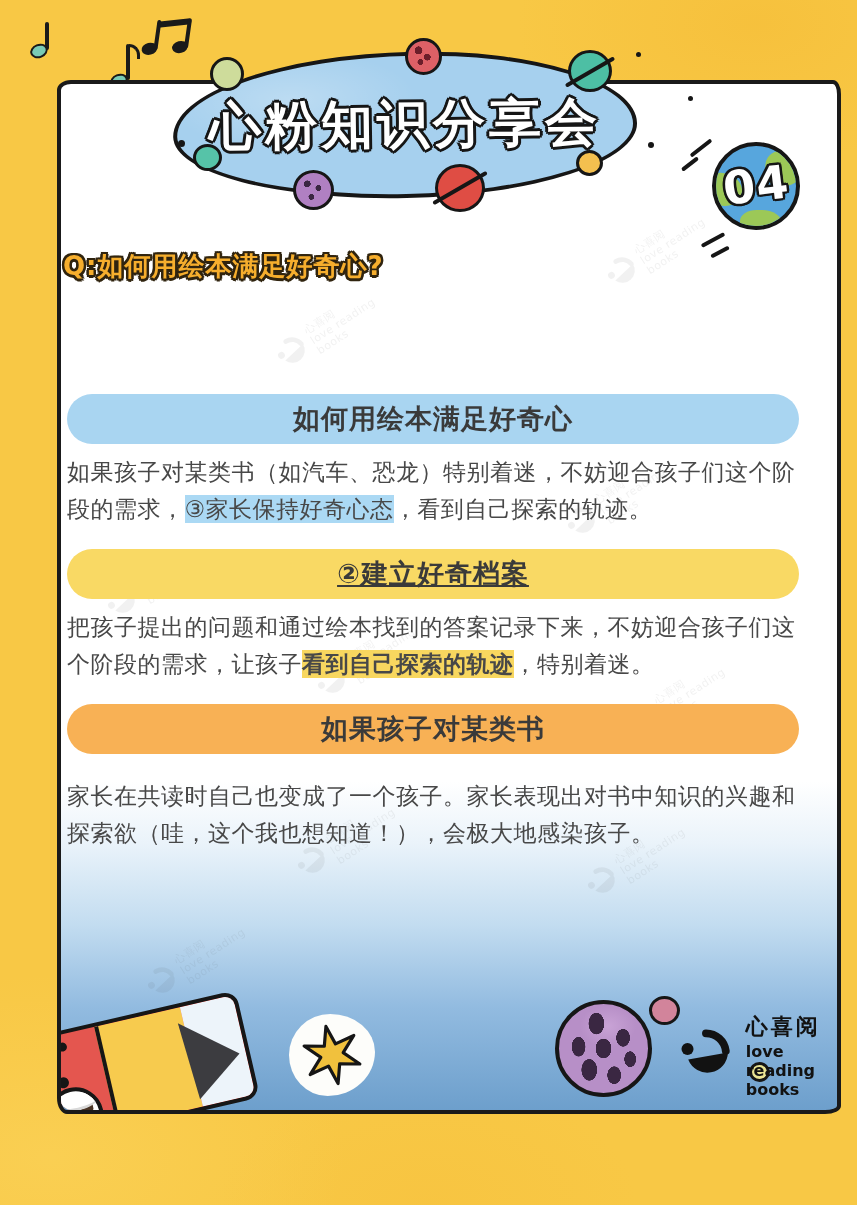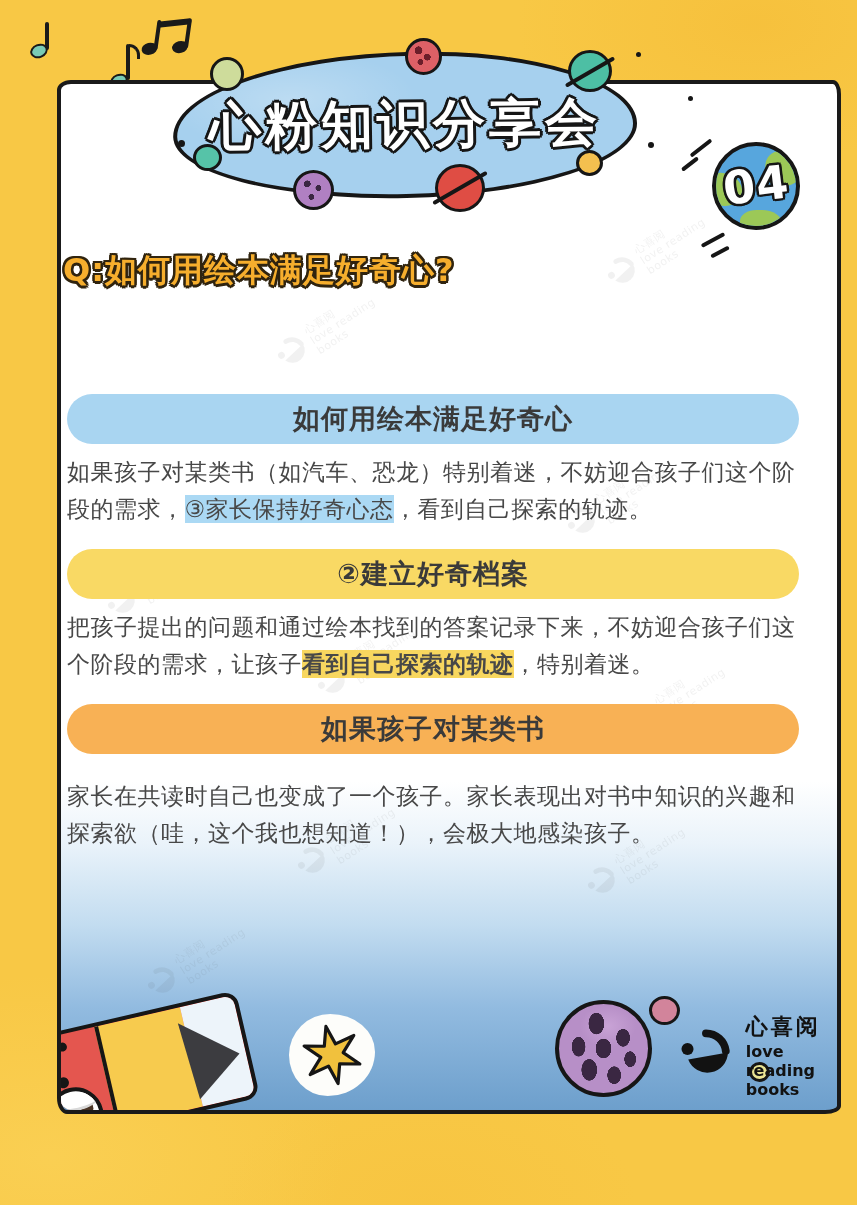--- a/index.html
+++ b/index.html
@@ -76,38 +76,38 @@
     position:absolute; left:712px; top:158px; width:88px; text-align:center;
     font-size:46px; font-weight:900; color:#fff; transform:rotate(-7deg); letter-spacing:1px;
     text-shadow:2.5px 0 0 #161616,-2.5px 0 0 #161616,0 2.5px 0 #161616,0 -2.5px 0 #161616,
                 2px 2px 0 #161616,-2px 2px 0 #161616,2px -2px 0 #161616,-2px -2px 0 #161616;
   }
   .speedline{ position:absolute; height:4px; background:#161616; border-radius:3px; }
 
   
   .qa{ position:absolute; left:2px; top:165px; width:760px; }
   .qa-q{
-    font-size:32px; font-weight:900; color:#F6AE2D; letter-spacing:1px;
+    font-size:26px; font-weight:900; color:#F6AE2D; letter-spacing:1px;
     text-shadow:2.5px 0 0 #30240f,-2.5px 0 0 #30240f,0 2.5px 0 #30240f,0 -2.5px 0 #30240f,
                 2px 2px 0 #30240f,-2px 2px 0 #30240f,2px -2px 0 #30240f,-2px -2px 0 #30240f;
   }
   .qa-a{
     margin-top:14px; font-size:37px; font-weight:900; color:#F6B42F; letter-spacing:.5px;
     text-shadow:2.5px 0 0 #30240f,-2.5px 0 0 #30240f,0 2.5px 0 #30240f,0 -2.5px 0 #30240f,
                 2px 2px 0 #30240f,-2px 2px 0 #30240f,2px -2px 0 #30240f,-2px -2px 0 #30240f;
   }
 
   
   .banner{
     position:absolute; left:6px; width:732px; height:50px; border-radius:26px;
     display:flex; align-items:center; justify-content:center;
     font-size:27px; font-weight:bold; color:#3a3a3a; letter-spacing:1px;
   }
   .banner.b1{ top:310px; background:#A9D5F1; }
-  .banner.b2{ top:465px; background:#F9D964; }
+  .banner.b2{ top:465px; background:#F9D964;text-decoration:underline; }
   .banner.b3{ top:620px; background:#F8B155; }
   .body-text{
     position:absolute; left:6px; width:748px;
     font-size:23px; line-height:37px; color:#484848; letter-spacing:.5px;
   }
   .body-text.bd1{ top:370px; }
   .body-text.bd2{ top:525px; }
   .body-text.bd3{ top:694px; }
   .hl-blue{ background:#ABD9F4; padding:1px 0; }
   .hl-yellow{ background:#F8D75F; padding:1px 0;font-weight:bold; }

